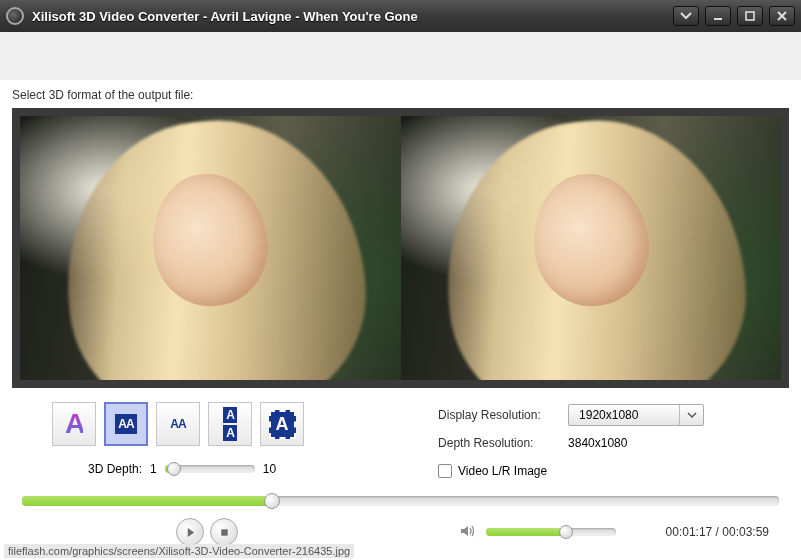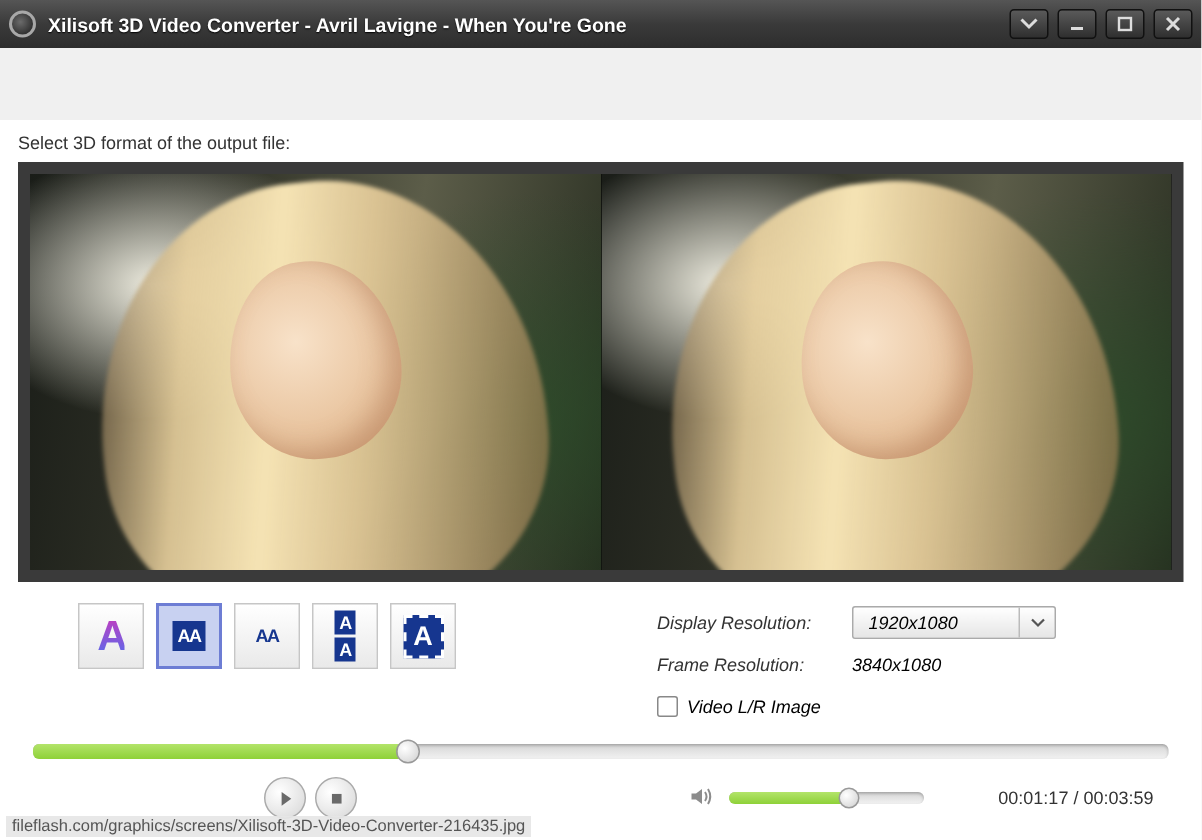--- a/index.html
+++ b/index.html
@@ -91,21 +91,21 @@
     border-radius: 46% 50% 48% 48% / 55% 55% 45% 45%;
     transform: rotate(-6deg);
     box-shadow: inset -8px -6px 18px rgba(150,90,60,0.35);
   }
   .controls-row {
     display: flex;
     margin-top: 14px;
     gap: 40px;
   }
   .left-controls { flex: 1.1; }
-  .right-controls { flex: 1; padding-top: 2px; font-style: italic; }
+  .right-controls { flex: 1; padding-top: 2px; }
   .format-row { display: flex; gap: 8px; margin-left: 40px; }
   .format-btn {
     width: 44px; height: 44px;
     border: 1px solid #c6c6c6;
     background: linear-gradient(#fff,#e9e9e9);
     display: flex; justify-content:center; align-items:center;
     cursor: pointer;
     font-family: Arial, sans-serif;
   }
   .format-btn.selected { border: 2px solid #6d7dd4; background: #c8d1f1; }
@@ -260,36 +260,45 @@
           <div class="stacked">
             <span class="aa">A</span>
             <span class="aa">A</span>
           </div>
         </div>
         <div class="format-btn">
           <span class="dotted-a">A</span>
         </div>
       </div>
 
+      <div class="depth-row">
+        <span>3D Depth:</span>
+        <span>1</span>
+        <div class="slider" style="width:90px">
+          <div class="fill" style="width:10%"></div>
+          <div class="knob" style="left:10%"></div>
+        </div>
+        <span>10</span>
+      </div>
     </div>
 
     <div class="right-controls">
       <div class="kv-row">
         <span class="label">Display Resolution:</span>
         <div class="select">
           <span class="val">1920x1080</span>
           <span class="arrow">
             <svg width="10" height="10" viewBox="0 0 10 10">
                 <path d="M1 3 L5 7 L9 3" fill="none" stroke="#555" stroke-width="1.5"></path>
               </svg>
           </span>
         </div>
       </div>
       <div class="kv-row">
-        <span class="label">Frame Resolution:</span>
+        <span class="label">Depth Resolution:</span>
         <span>3840x1080</span>
       </div>
       <div class="checkbox-row">
         <div class="checkbox"></div>
         <span>Video L/R Image</span>
       </div>
     </div>
   </div>
 
   <div class="seek">

